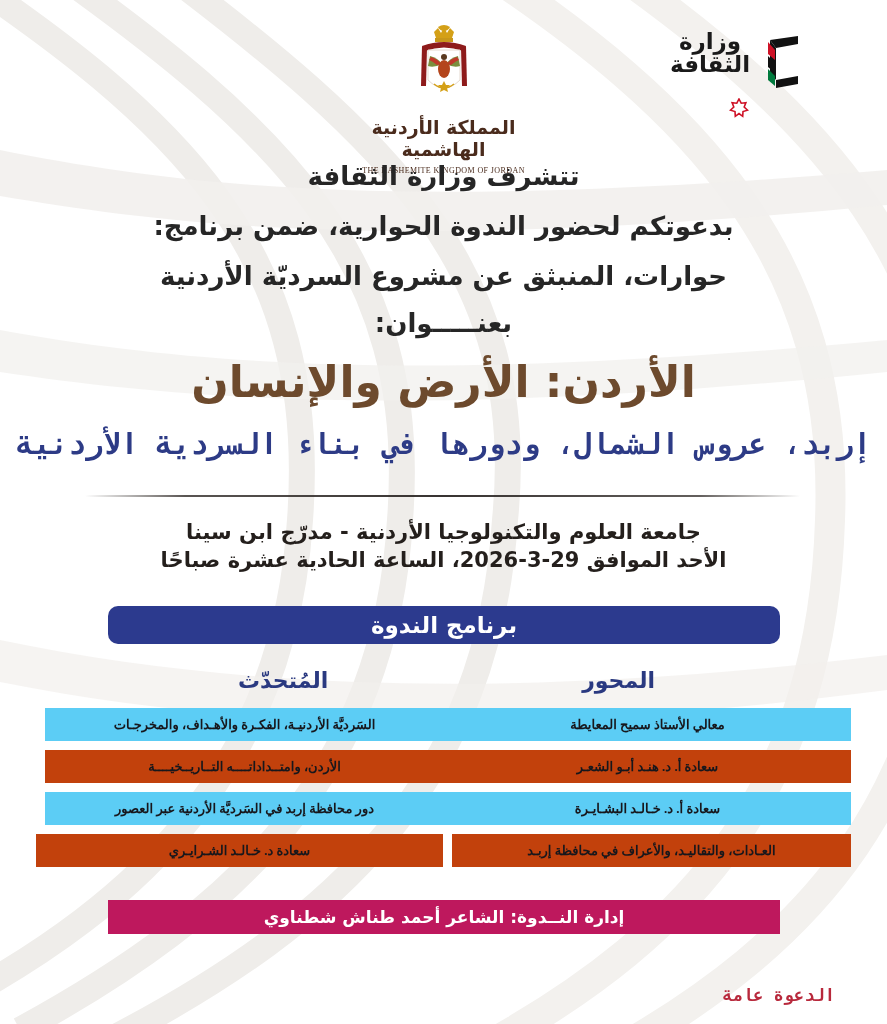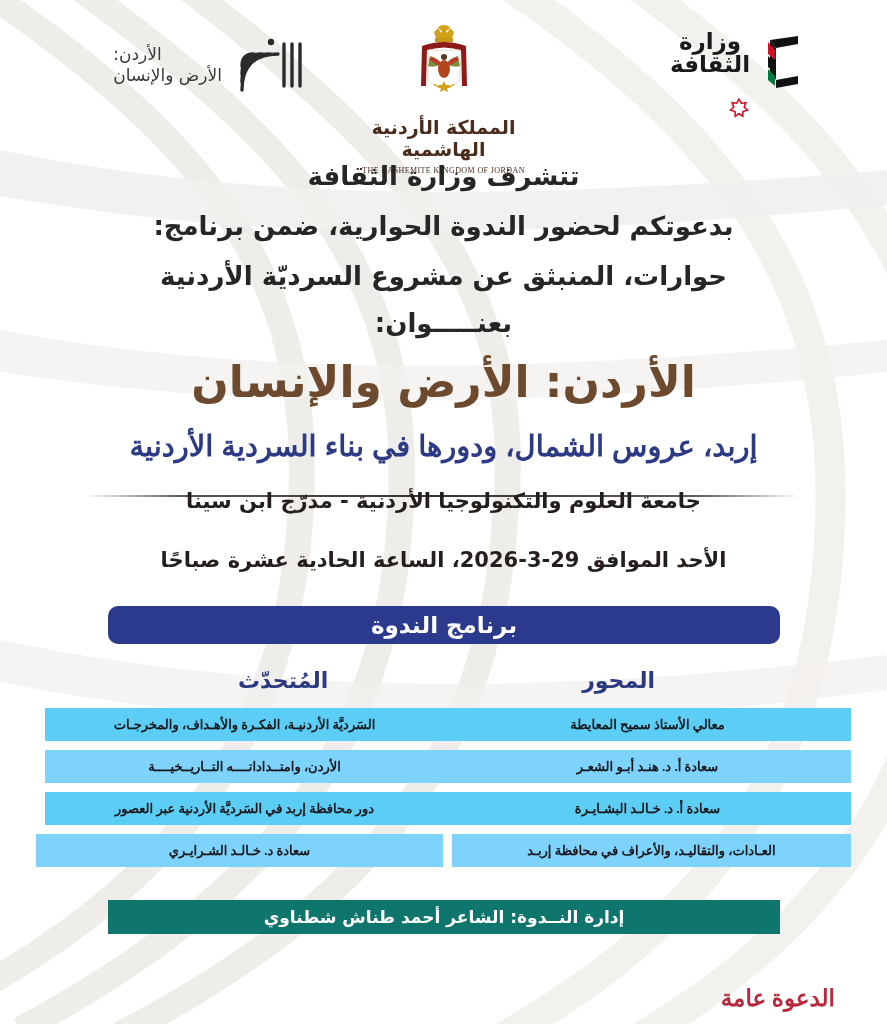--- a/index.html
+++ b/index.html
@@ -106,21 +106,21 @@
     font-weight: bold;
     font-size: 44px;
     line-height: 1;
   }
   #subtitle {
     position: absolute;
     top: 432px;
     left: 0; right: 0;
     text-align: center;
     color: #2d3b86;
-    font-family: Liberation Sans, sans-serif;
+    font-family: Liberation Mono, monospace;
     font-weight: bold;
     font-size: 29px;
     line-height: 1;
   }
   #divider {
     position: absolute;
     top: 495px;
     left: 85px;
     width: 715px;
     height: 2px;
@@ -134,21 +134,21 @@
   .meta {
     position: absolute;
     left: 0; right: 0;
     text-align: center;
     color: #241f1c;
     font-family: "DejaVu Sans", sans-serif;
     font-weight: bold;
     font-size: 21px;
     line-height: 1;
   }
-  #meta-venue { top: 491px; }
+  #meta-venue { top: 522px; }
   #meta-date  { top: 550px; }
 
   
   #program-banner {
     position: absolute;
     top: 606px;
     left: 108px;
     width: 672px;
     height: 38px;
     background: #2c3a8e;
@@ -188,21 +188,21 @@
     left: 36px;
     width: 815px;
   }
   .row {
     display: flex;
     flex-direction: row;
     height: 33px;
     margin-bottom: 9px;
   }
   .row.odd  .cell { background: #5ccdf5; }
-  .row.even .cell { background: #7dd3fc; }
+  .row.even .cell { background: #c2410c; }
   .cell {
     display: flex;
     align-items: center;
     justify-content: center;
     color: #17171c;
     font-family: Liberation Serif, serif;
     font-weight: bold;
     font-size: 13px;
     overflow: hidden;
     white-space: nowrap;
@@ -210,37 +210,37 @@
   .cell-topic   { width: 399px; margin-left: 9px; }
   .cell-speaker { width: 407px; }
 
   
   #footer-bar {
     position: absolute;
     top: 900px;
     left: 108px;
     width: 672px;
     height: 34px;
-    background: #0f766e;
+    background: #be185d;
     color: #ffffff;
     font-family: "DejaVu Sans", sans-serif;
     font-weight: bold;
     font-size: 17px;
     display: flex;
     align-items: center;
     justify-content: center;
   }
   #open-invitation {
     position: absolute;
     top: 985px;
     right: 52px;
     color: #b8293c;
-    font-family: Liberation Serif, serif;
-    font-weight: bold;
-    font-size: 23px;
+    font-family: Liberation Mono, monospace;
+    font-weight: bold;
+    font-size: 17px;
   }
 </style>
 </head>
 <body>
 
 <div id="poster">
 
   <svg id="bg-watermark" viewBox="0 0 887 1024" preserveAspectRatio="none">
     <defs>
       <linearGradient id="fade" x1="0" y1="0" x2="1" y2="0">
@@ -309,42 +309,20 @@
         <ellipse cx="36" cy="45" rx="6" ry="9" fill="#b4451c"></ellipse>
         <circle cx="36" cy="33" r="3" fill="#5a3a20"></circle>
 
         <path d="M36 57 l2 4 l4 0 l-3 3 l1 4 l-4 -2 l-4 2 l1 -4 l-3 -3 l4 0 Z" fill="#d4a017"></path>
         <path d="M26 60 q10 8 20 0" fill="none" stroke="#d4a017" stroke-width="1.6"></path>
       </svg>
       <div class="kingdom-calig">المملكة الأردنية الهاشمية</div>
       <div class="kingdom-latin">The Hashemite Kingdom of Jordan</div>
     </div>
 
-    <div class="logo" id="logo-project">
-      <div style="display:flex; align-items:center; justify-content:flex-start; gap:10px;">
-        <svg width="78" height="70" viewBox="0 0 78 70">
-          <g fill="none" stroke="#2b2b2b" stroke-width="3.4" stroke-linecap="round">
-            <path d="M10 52 q0 -28 28 -28"></path>
-            <path d="M10 44 q0 -20 20 -20"></path>
-            <path d="M10 36 q0 -12 12 -12"></path>
-            <path d="M10 60 q0 -36 36 -36"></path>
-          </g>
-          <g stroke="#2b2b2b" stroke-width="3.4" stroke-linecap="round">
-            <line x1="52" y1="14" x2="52" y2="56"></line>
-            <line x1="60" y1="14" x2="60" y2="56"></line>
-            <line x1="68" y1="14" x2="68" y2="56"></line>
-          </g>
-          <circle cx="39" cy="12" r="3.2" fill="#2b2b2b"></circle>
-        </svg>
-        <div class="project-text">
-          <div>الأردن:</div>
-          <div>الأرض والإنسان</div>
-        </div>
-      </div>
-    </div>
   </div>
 
   <div id="content">
 
     <div class="intro" id="intro-2">بدعوتكم لحضور الندوة الحوارية، ضمن برنامج:</div>
     <div class="intro" id="intro-1">تتشرف وزارة الثقافة</div>
     <div class="intro" id="intro-3">حوارات، المنبثق عن مشروع السرديّة الأردنية</div>
     <div class="intro" id="intro-4">بعنـــــوان:</div>
 
     <div id="main-title">الأردن: الأرض والإنسان</div>

